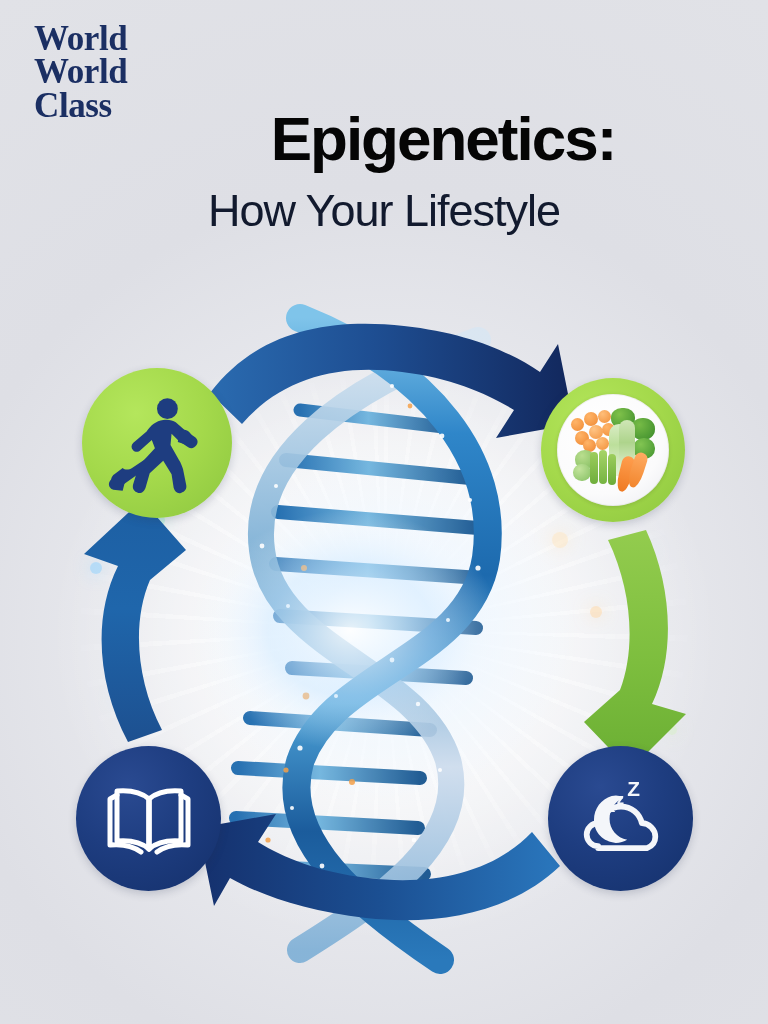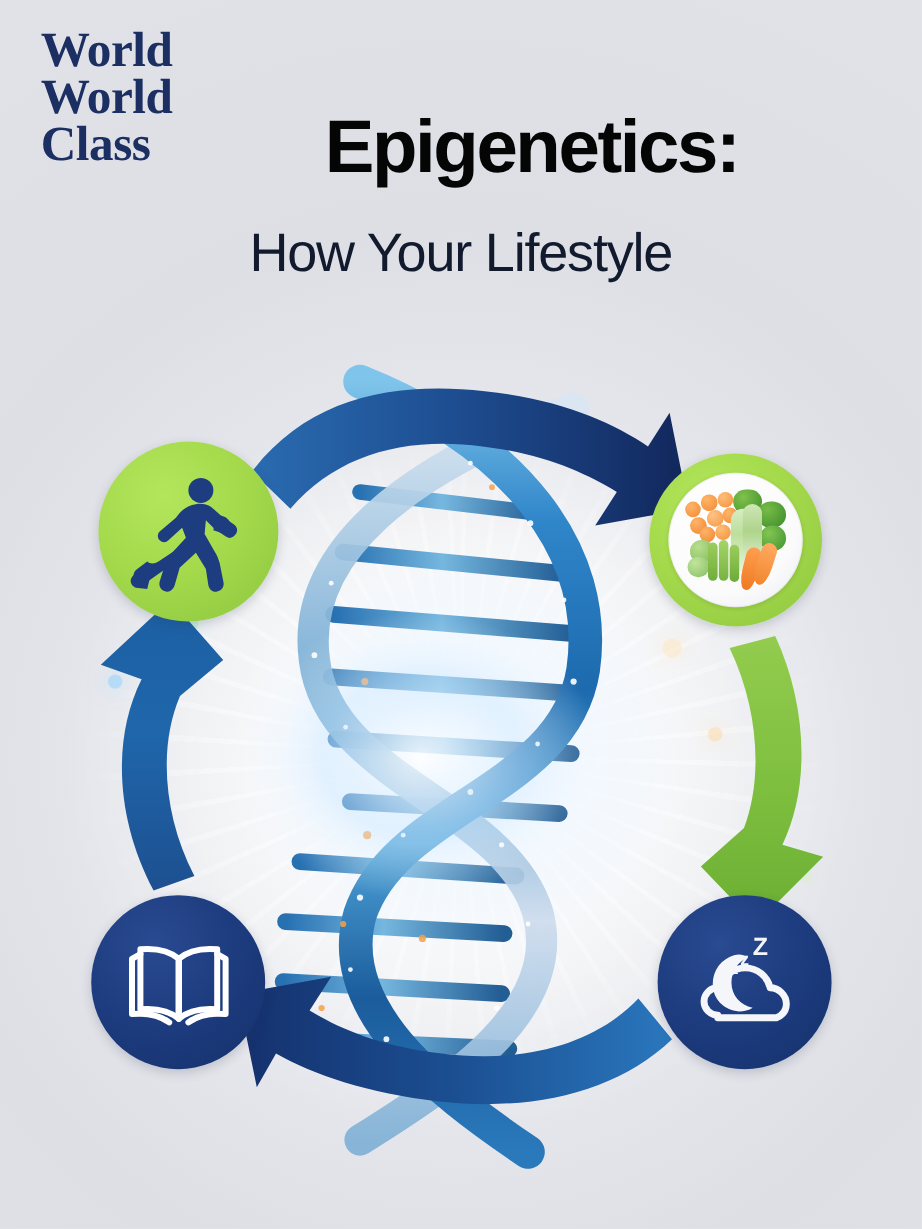--- a/index.html
+++ b/index.html
@@ -18,26 +18,26 @@
     position:absolute;left:50%;top:62%;width:760px;height:700px;
     transform:translate(-50%,-50%);
     background:radial-gradient(ellipse at center, rgba(255,255,255,.95) 0%, rgba(255,255,255,.55) 26%, rgba(255,255,255,0) 62%);
     pointer-events:none;
   }
   
   .logo{
     position:absolute;left:34px;top:22px;
     font-family:"Liberation Serif", serif;
     font-weight:700;color:#1b2f63;
-    font-size:41px;line-height:0.95;letter-spacing:-0.4px;
+    font-size:35px;line-height:0.95;letter-spacing:-0.4px;
   }
   .logo div{white-space:nowrap;}
   
   .title{
-    position:absolute;left:0;right:0;top:92px;text-align:center;
+    position:absolute;left:0;right:0;top:108px;text-align:center;
     padding-left:118px;
     font-size:62px;font-weight:700;color:#050505;
     letter-spacing:-2px;line-height:1;
     font-family:"Liberation Sans", sans-serif;
   }
   .subtitle{
     position:absolute;left:0;right:0;top:182px;text-align:center;
     font-size:45px;font-weight:400;color:#121a2e;
     line-height:1.28;letter-spacing:-1px;
   }

